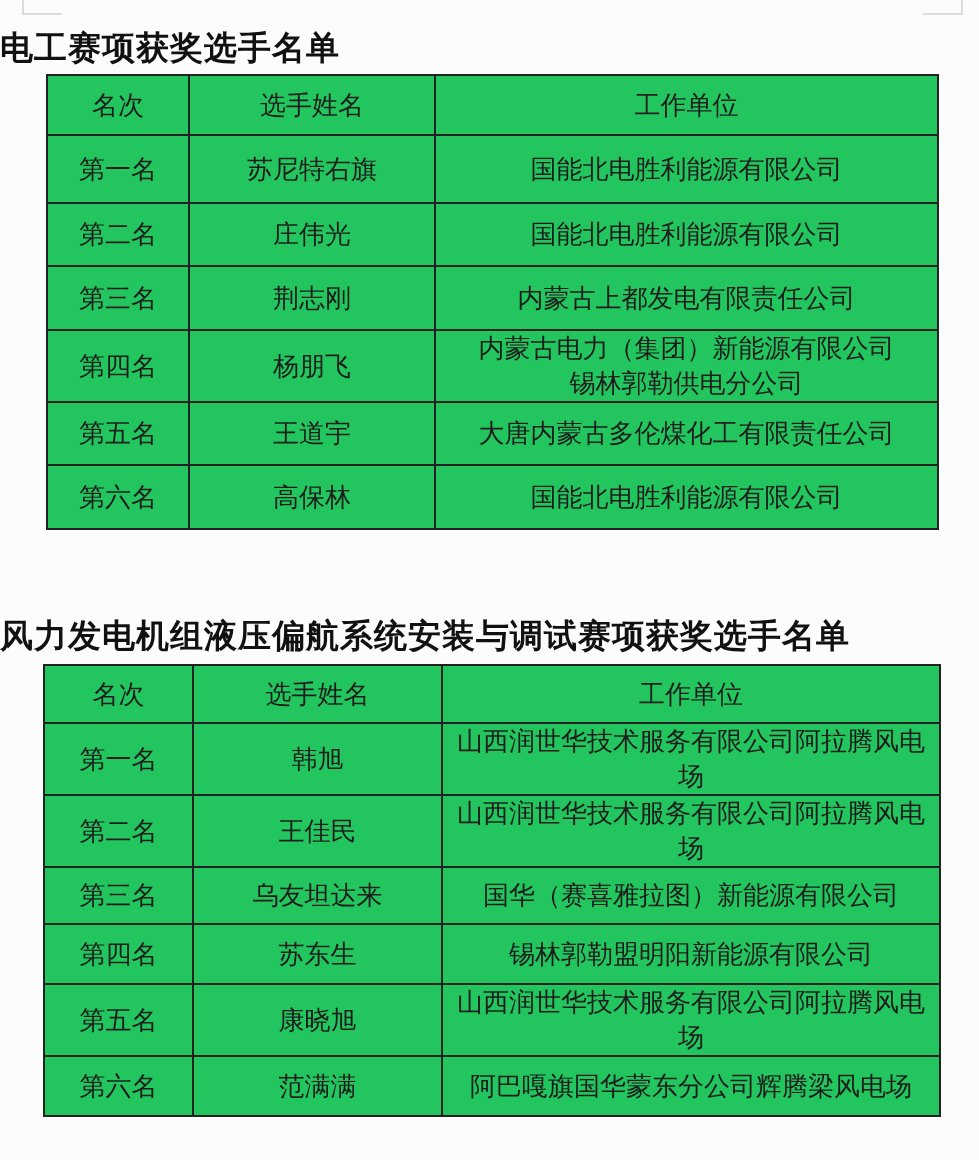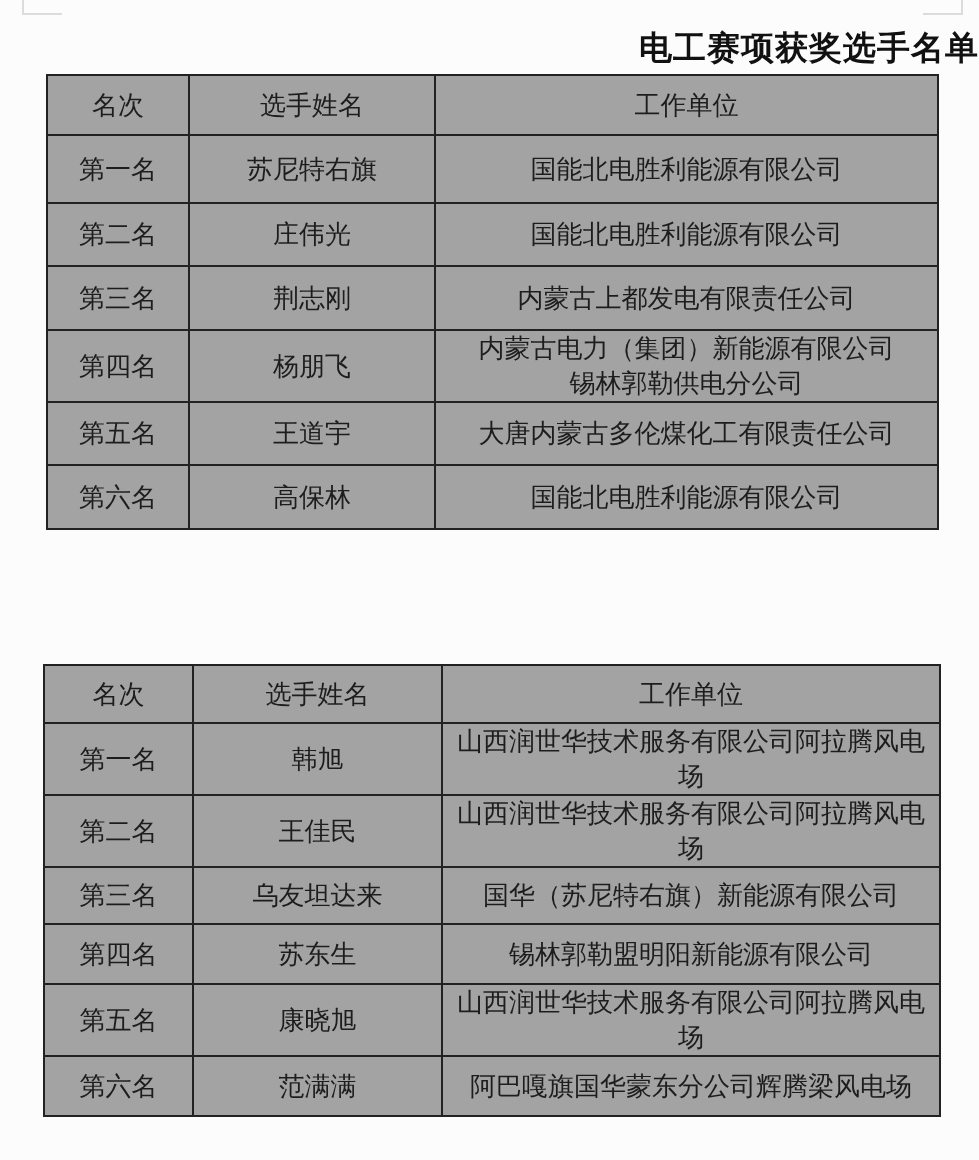--- a/index.html
+++ b/index.html
@@ -22,36 +22,36 @@
     height: 13px;
     border-bottom: 2px solid #dcdcdc;
   }
   .crop-mark.left  { left: 22px;  border-left: 2px solid #dcdcdc; }
   .crop-mark.right { right: 16px; border-right: 2px solid #dcdcdc; }
 
   .doc-title {
     position: absolute;
     left: 0;
     width: 100%;
-    text-align: right;
+    text-align: left;
     font-size: 33px;
     line-height: 33px;
     font-weight: bold;
     color: #111;
     letter-spacing: 1px;
     white-space: nowrap;
   }
   .doc-title.t1 { top: 31px; }
   .doc-title.t2 { top: 619px; }
 
   table.awards {
     position: absolute;
     border-collapse: collapse;
     table-layout: fixed;
-    background: #a3a3a3;
+    background: #22c55e;
     padding-left: 8px;
   }
   table.awards td, table.awards th {
     border: 2px solid #222222;
     text-align: center;
     vertical-align: middle;
     font-size: 26px;
     font-weight: normal;
     padding: 0 4px;
     color: #1d1d1d;
@@ -148,20 +148,21 @@
       <td>第六名</td>
       <td>高保林</td>
       <td>
             <span class="unit-line">国能北电胜利能源有限公司</span>
             <span class="unit-line"></span>
           </td>
     </tr>
   </tbody>
     </table>
 
+  <div class="doc-title t2">风力发电机组液压偏航系统安装与调试赛项获奖选手名单</div>
 
   <table class="awards tbl2">
     <colgroup>
         <col class="c-rank">
         <col class="c-name">
         <col class="c-unit">
       </colgroup>
     <tbody>
         <tr>
       <th>名次</th>
@@ -181,21 +182,21 @@
       <td>王佳民</td>
       <td>
             <span class="unit-line">山西润世华技术服务有限公司阿拉腾风电场</span>
             <span class="unit-line"></span>
           </td>
     </tr>
     <tr>
       <td>第三名</td>
       <td>乌友坦达来</td>
       <td>
-            <span class="unit-line">国华（苏尼特右旗）新能源有限公司</span>
+            <span class="unit-line">国华（赛喜雅拉图）新能源有限公司</span>
             <span class="unit-line"></span>
           </td>
     </tr>
     <tr>
       <td>第四名</td>
       <td>苏东生</td>
       <td>
             <span class="unit-line">锡林郭勒盟明阳新能源有限公司</span>
             <span class="unit-line"></span>
           </td>

